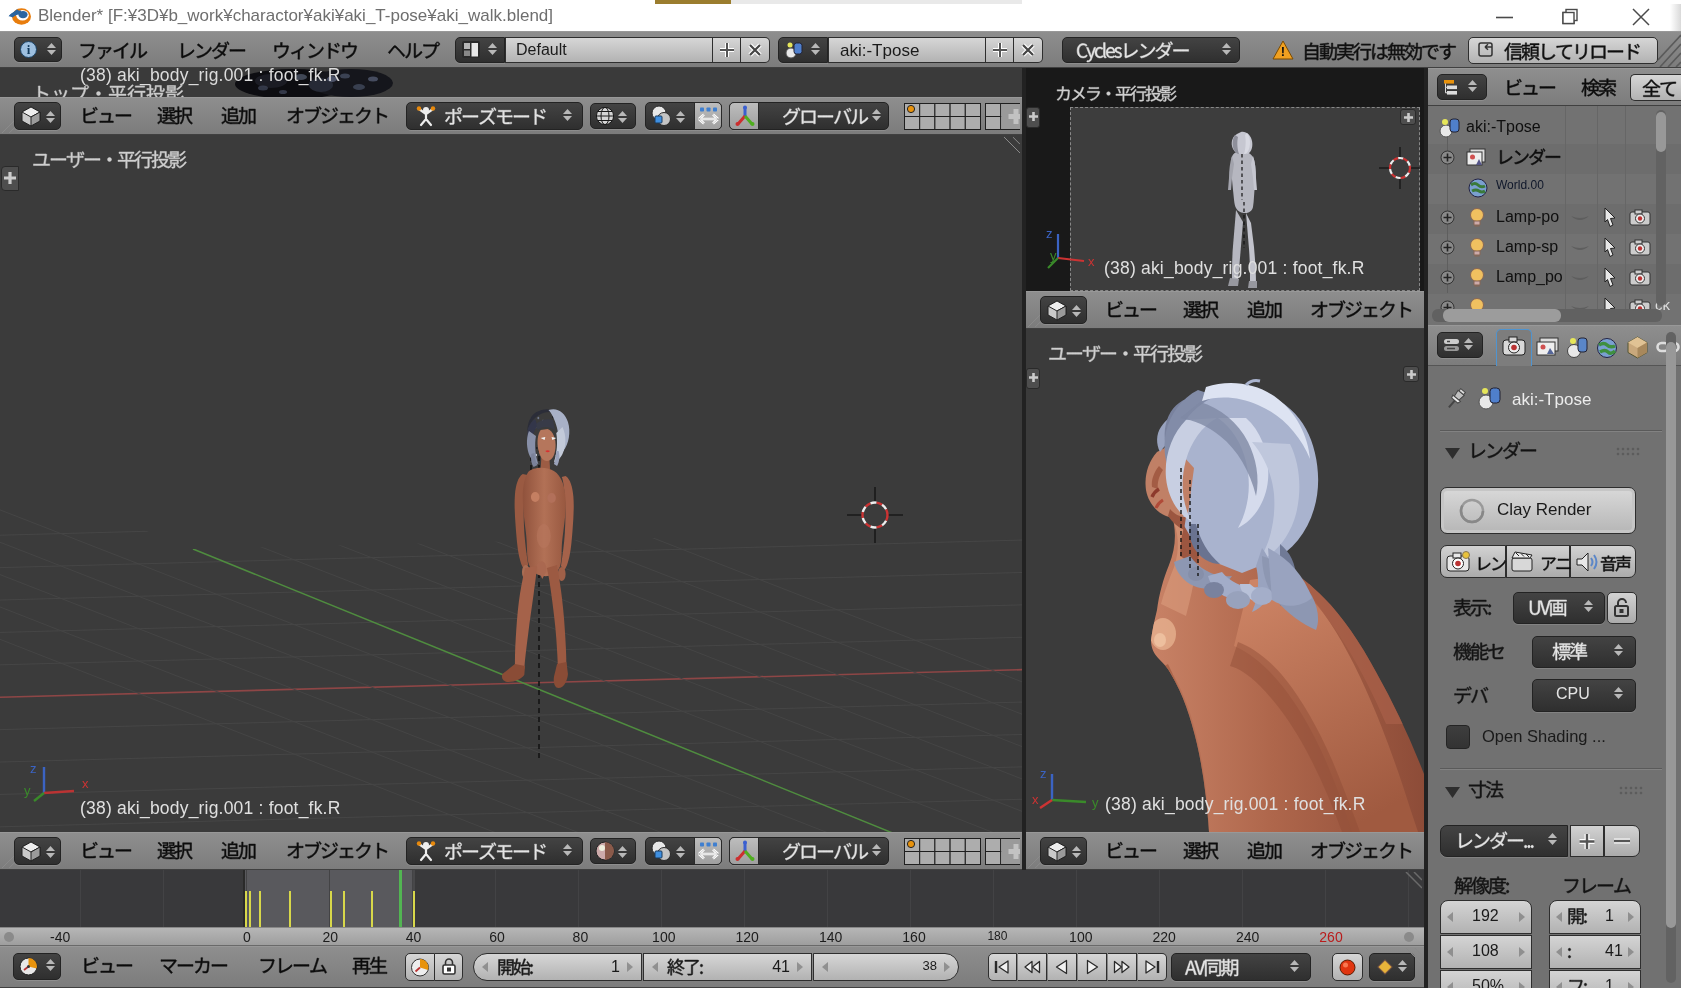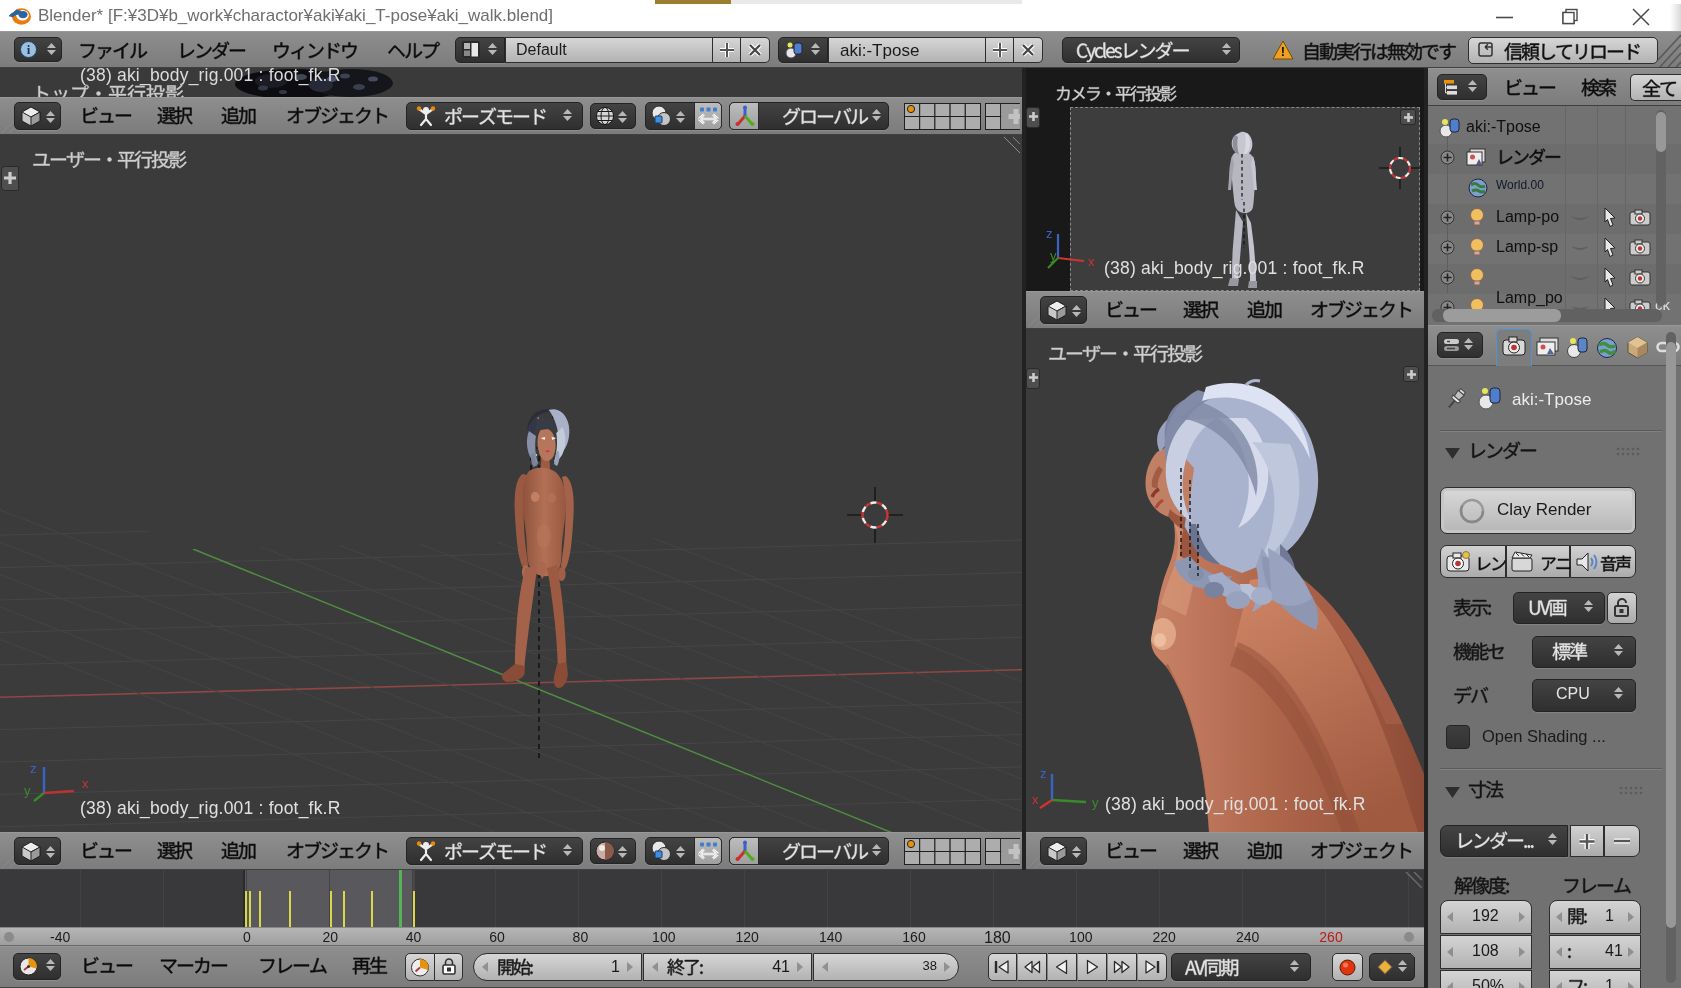--- a/index.html
+++ b/index.html
@@ -761,21 +761,21 @@
   </svg>
 <svg style="left:1440px;top:270px" width="15" height="15">
     <circle cx="7.5" cy="7.5" r="6.5" fill="#888" stroke="#333"></circle>
     <path d="M7.5 3.5 V11.5 M3.5 7.5 H11.5" stroke="#222" stroke-width="1.6"></path>
   </svg>
 <svg style="left:1468px;top:268px" width="18" height="20">
     <circle cx="9" cy="7" r="6.5" fill="#f0c060" stroke="#865"></circle>
     <path d="M6 13 H12 V17 H6 Z" fill="#caa" stroke="#865"></path>
     <path d="M6.5 18 H11.5" stroke="#865"></path>
   </svg>
-<div style="position:absolute;left:1496px;top:268px;font-size:16px;color:#0f0f0f;white-space:pre;margin-top:21px;">Lamp_po</div>
+<div style="position:absolute;left:1496px;top:268px;font-size:16px;color:#0f0f0f;white-space:pre;">Lamp_po</div>
 <svg style="left:1569px;top:272px" width="22" height="12">
     <path d="M2 4 Q11 12 20 4 Q11 8 2 4 Z" fill="#5e5e5e"></path>
   </svg>
 <svg style="left:1601px;top:267px" width="18" height="22" viewBox="0 0 18 22">
     <path d="M4 1 L14 11 L9.5 11.5 L12 18 L9 19.5 L6.5 12.5 L4 15 Z" fill="#e8e8e8" stroke="#222"></path>
   </svg>
 <svg style="left:1629px;top:269px" width="22" height="17">
     <rect x="1" y="3" width="20" height="13" rx="2" fill="#ccc" stroke="#333"></rect>
     <rect x="6" y="1" width="7" height="4" fill="#ccc" stroke="#333"></rect>
     <circle cx="11" cy="9.5" r="4.5" fill="#eee" stroke="#333"></circle>
@@ -1107,21 +1107,21 @@
 <div style="position:absolute;left:133.4px;top:984px;width:60px;text-align:center;font-size:11px;color:#4d7c0f">-20</div>
 <div style="position:absolute;left:216.8px;top:929px;width:60px;text-align:center;font-size:14px;color:#1c1c1c">0</div>
 <div style="position:absolute;left:300.20000000000005px;top:929px;width:60px;text-align:center;font-size:14px;color:#1c1c1c">20</div>
 <div style="position:absolute;left:383.6px;top:929px;width:60px;text-align:center;font-size:14px;color:#1c1c1c">40</div>
 <div style="position:absolute;left:467.0px;top:929px;width:60px;text-align:center;font-size:14px;color:#1c1c1c">60</div>
 <div style="position:absolute;left:550.4000000000001px;top:929px;width:60px;text-align:center;font-size:14px;color:#1c1c1c">80</div>
 <div style="position:absolute;left:633.8000000000001px;top:929px;width:60px;text-align:center;font-size:14px;color:#1c1c1c">100</div>
 <div style="position:absolute;left:717.2px;top:929px;width:60px;text-align:center;font-size:14px;color:#1c1c1c">120</div>
 <div style="position:absolute;left:800.6px;top:929px;width:60px;text-align:center;font-size:14px;color:#1c1c1c">140</div>
 <div style="position:absolute;left:884.0px;top:929px;width:60px;text-align:center;font-size:14px;color:#1c1c1c">160</div>
-<div style="position:absolute;left:967.4000000000001px;top:929px;width:60px;text-align:center;font-size:16px;color:#1c1c1c">180</div>
+<div style="position:absolute;left:967.4000000000001px;top:929px;width:60px;text-align:center;font-size:12px;color:#1c1c1c">180</div>
 <div style="position:absolute;left:1050.8000000000002px;top:929px;width:60px;text-align:center;font-size:14px;color:#1c1c1c">100</div>
 <div style="position:absolute;left:1134.2px;top:929px;width:60px;text-align:center;font-size:14px;color:#1c1c1c">220</div>
 <div style="position:absolute;left:1217.6000000000001px;top:929px;width:60px;text-align:center;font-size:14px;color:#1c1c1c">240</div>
 <div style="position:absolute;left:1301.0px;top:929px;width:60px;text-align:center;font-size:14px;color:#b91c1c">260</div>
 <div style="position:absolute;left:0;top:946px;width:1424px;height:42px;background:linear-gradient(#8e8e8e,#7c7c7c);border-top:1px solid #989898;border-bottom:1px solid #404040;"></div>
 <div style="position:absolute;left:13px;top:953px;width:48px;height:27px;background:linear-gradient(#434343,#2f2f2f);border:1px solid #232323;border-radius:5px;box-shadow:0 1px 0 rgba(255,255,255,0.12);"></div>
 <svg style="left:19px;top:957px" width="19" height="19">
     <circle cx="9.5" cy="9.5" r="8.5" fill="#e8e8e8" stroke="#222"></circle>
     <path d="M9.5 9.5 L9.5 1 A8.5 8.5 0 0 1 17.6 11.5 Z" fill="#e8930c"></path>
     <path d="M9.5 9.5 L5 13" stroke="#b33" stroke-width="1.8"></path>

